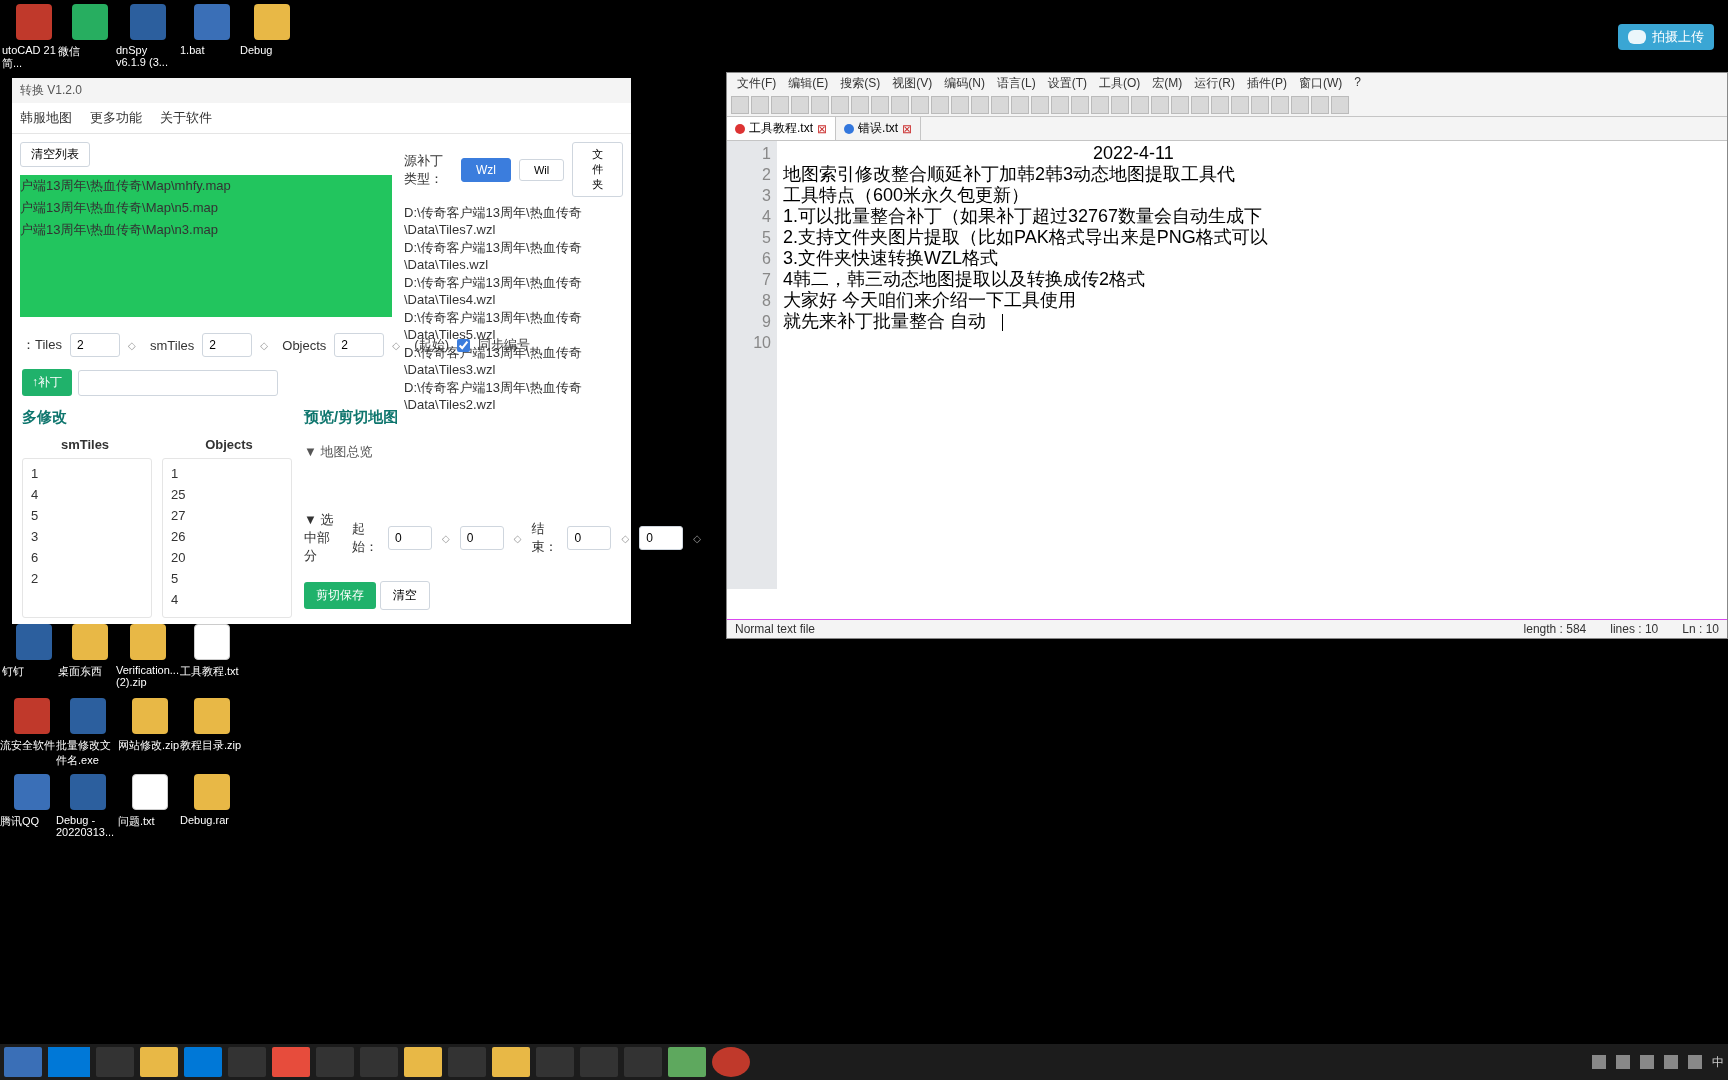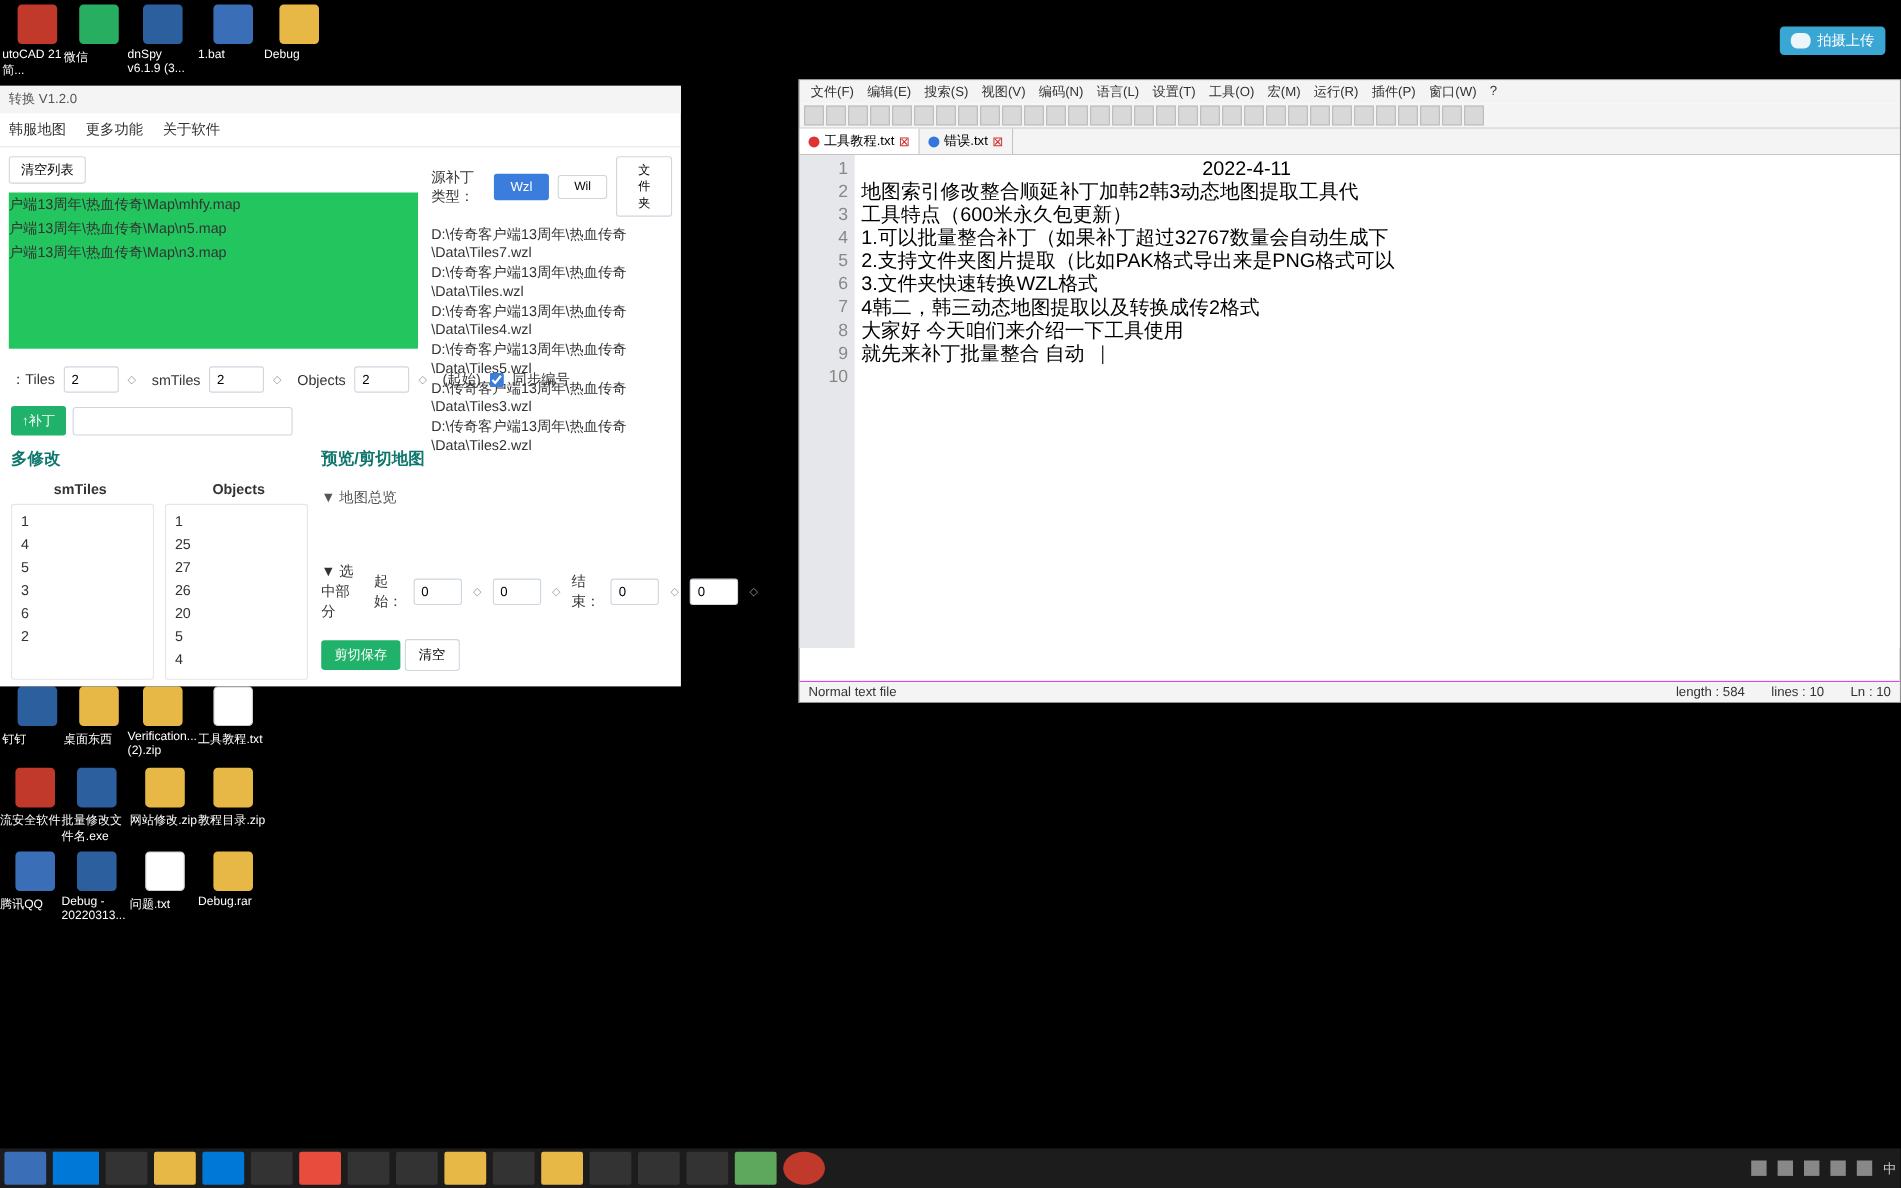--- a/index.html
+++ b/index.html
@@ -9,21 +9,21 @@
     .desktop { position: absolute; top: 0; left: 0; width: 100%; height: 100%; }
     .desktop-icon { position: absolute; width: 64px; text-align: left; color: #fff; font-size: 11px; }
     .desktop-icon .ico { width: 36px; height: 36px; margin: 0 auto 4px; background: #3a6fb7; border-radius: 4px; }
     .desktop-icon .ico.txt { background: #fff; border: 1px solid #ccc; }
     .desktop-icon .ico.zip { background: #e8b846; }
     .desktop-icon .ico.red { background: #c0392b; }
     .desktop-icon .ico.green { background: #27ae60; }
     .desktop-icon .ico.blue { background: #2c5f9e; }
     
     
-    .maptool { position: absolute; top: 78px; left: 0; width: 619px; height: 546px; background: #fff; color: #333; font-size: 13px; }
+    .maptool { position: absolute; top: 78px; left: 12px; width: 619px; height: 546px; background: #fff; color: #333; font-size: 13px; }
     .maptool-title { padding: 4px 8px; background: #f4f4f4; font-size: 12px; color: #555; }
     .maptool-menu { display: flex; padding: 6px 8px; gap: 18px; border-bottom: 1px solid #e5e5e5; font-size: 13px; }
     .maptool-menu span { color: #333; cursor: default; }
     .maptool-body { display: flex; gap: 12px; padding: 8px; }
     .left-col { width: 372px; }
     .right-col { flex: 1; }
     .btn-sm { padding: 3px 10px; border: 1px solid #cfd6de; background: #fff; border-radius: 3px; font-size: 12px; }
     .map-list { height: 142px; background: #22c55e; border: none; font-size: 13px; color: #333; }
     .map-list div { padding: 2px 0; }
     .source-row { display: flex; align-items: center; gap: 8px; margin-bottom: 6px; font-size: 13px; }

